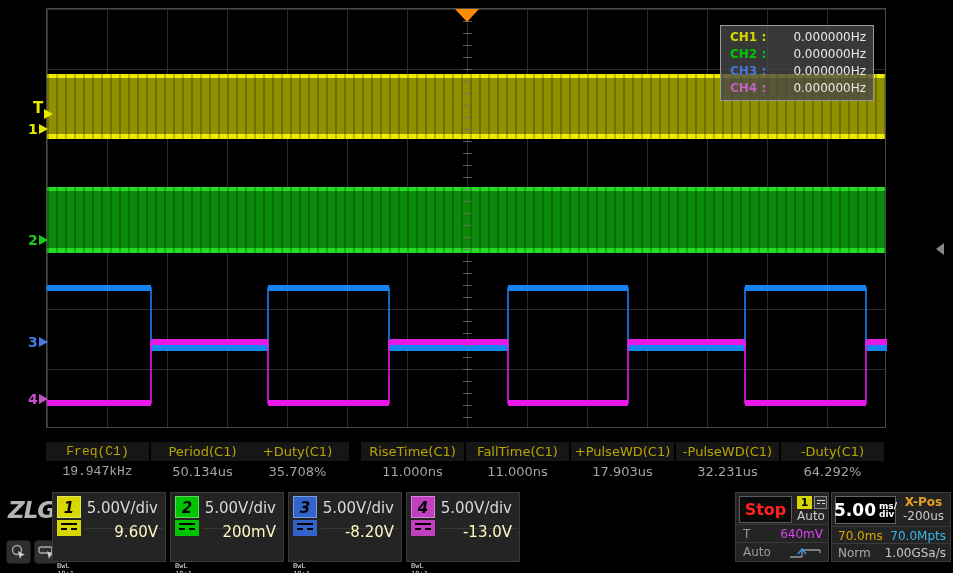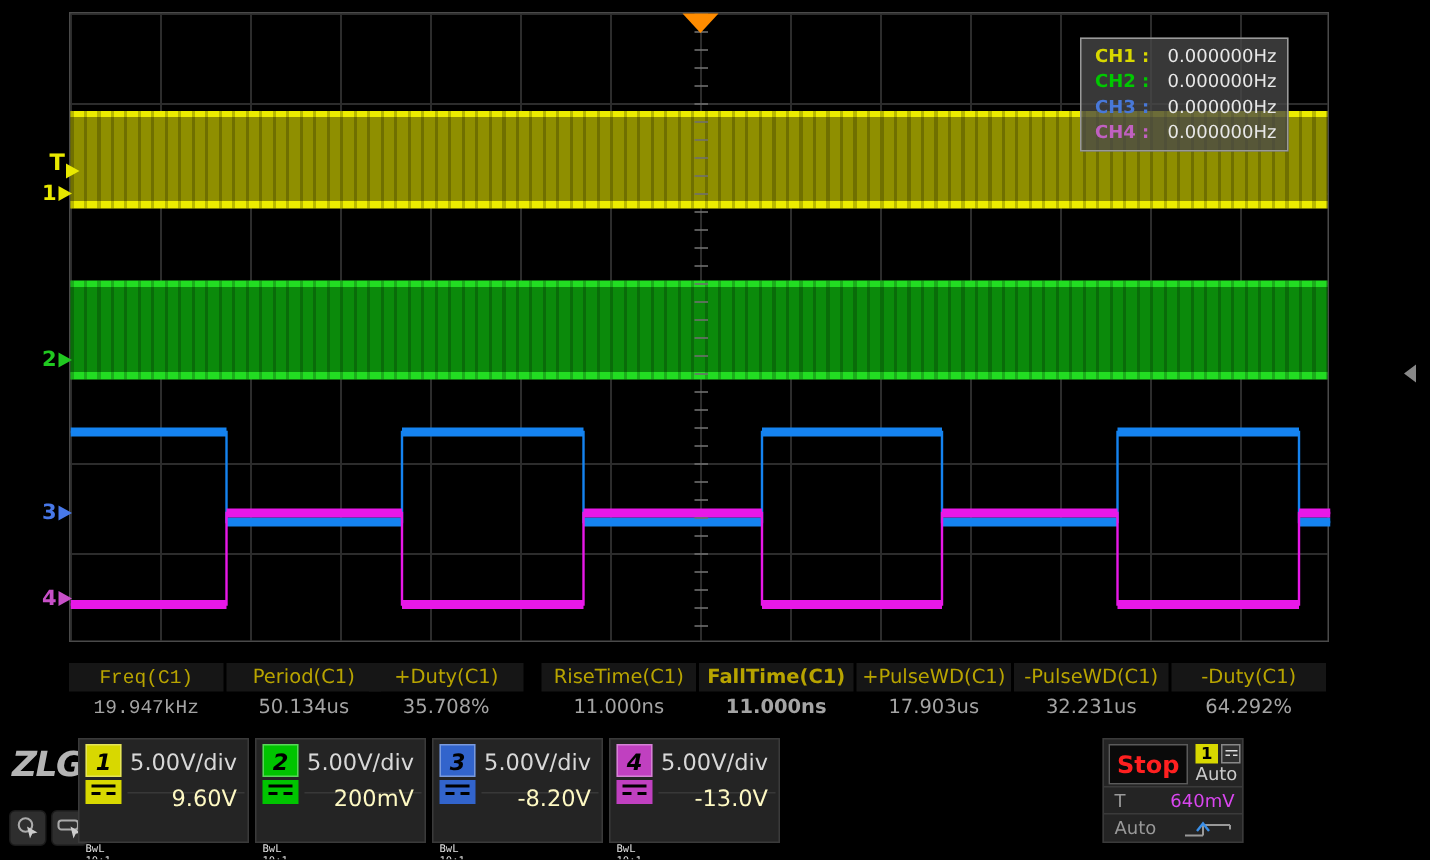--- a/index.html
+++ b/index.html
@@ -32,21 +32,21 @@
   
   .marker { position:absolute; display:flex; align-items:center; font-weight:bold; font-size:14px; }
   .marker .tri { width:0; height:0; border-top:5px solid transparent; border-bottom:5px solid transparent; margin-left:1px; }
   #trig-level-label { position:absolute; left:33px; top:99px; color:#e8e800; font-weight:bold; font-size:15px; }
   #trig-level-arrow { position:absolute; left:44px; top:109px; width:0; height:0;
     border-top:5px solid transparent; border-bottom:5px solid transparent; border-left:9px solid #e8e800; }
   #right-menu-arrow { position:absolute; left:936px; top:243px; width:0; height:0;
     border-top:6px solid transparent; border-bottom:6px solid transparent; border-right:8px solid #888; }
   
   #freq-box {
-    position:absolute; left:720px; top:25px; width:139px; height:76px;
+    position:absolute; left:720px; top:25px; width:154px; height:76px;
     background:rgba(72,72,72,0.78); border:1px solid #9a9a9a; padding:3px 7px 0 9px;
   }
   .freq-row { display:flex; justify-content:space-between; height:17px; line-height:17px; font-size:12px; }
   .freq-row .fl { font-weight:bold; }
   .freq-row .fv { color:#e8e8e8; }
   
   #measure-strip { position:absolute; left:46px; top:442px; width:840px; }
   .m-col { position:absolute; width:103px; }
   .m-label { height:19px; line-height:19px; background:#161616; color:#b8a400; font-size:13px; text-align:center; }
   .m-value { height:20px; line-height:22px; color:#a4a4a4; font-size:13px; text-align:center; }
@@ -162,21 +162,21 @@
         <div class="m-value">50.134us</div>
       </div>
       <div class="m-col" style="left: 200px;">
         <div class="m-label">+Duty(C1)</div>
         <div class="m-value">35.708%</div>
       </div>
       <div class="m-col" style="left: 315px;">
         <div class="m-label">RiseTime(C1)</div>
         <div class="m-value">11.000ns</div>
       </div>
-      <div class="m-col" style="left: 420px; font-weight: bold;">
+      <div class="m-col" style="left: 420px;">
         <div class="m-label">FallTime(C1)</div>
         <div class="m-value">11.000ns</div>
       </div>
       <div class="m-col" style="left: 525px;">
         <div class="m-label">+PulseWD(C1)</div>
         <div class="m-value">17.903us</div>
       </div>
       <div class="m-col" style="left: 630px;">
         <div class="m-label">-PulseWD(C1)</div>
         <div class="m-value">32.231us</div>
@@ -266,14 +266,34 @@
         <span class="tl">Auto</span>
         <span id="edge-glyph">
           <svg width="36" height="14" viewBox="0 0 36 14">
             <path d="M2 11 H14 M14 11 V4 M14 4 H32 M32 4 V7" stroke="#999" stroke-width="1.3" fill="none"></path>
             <path d="M10 8 L14 3 L18 8" stroke="#3a8fe8" stroke-width="1.6" fill="none"></path>
           </svg>
         </span>
       </div>
     </div>
 
+    <div id="tb-block">
+      <div id="tb-box">
+        <span id="tb-scale">5.00</span>
+        <span id="tb-unit">
+          <span>ms/</span><br><span>div</span>
+        </span>
+      </div>
+      <div id="xpos-cell">
+        <div id="xpos-label">X-Pos</div>
+        <div id="xpos-value">-200us</div>
+      </div>
+      <div class="tb-row" id="tb-row2">
+        <span style="left: 6px; color: rgb(216, 168, 0);" id="tb-window">70.0ms</span>
+        <span style="right: 4px; color: rgb(56, 184, 232);" id="tb-memory">70.0Mpts</span>
+      </div>
+      <div class="tb-row" id="tb-row3">
+        <span style="left:6px; color:#aaa">Norm</span>
+        <span style="right:4px; color:#c8c8c8">1.00GSa/s</span>
+      </div>
+    </div>
   </div>
 </div>
 
 </body></html>

